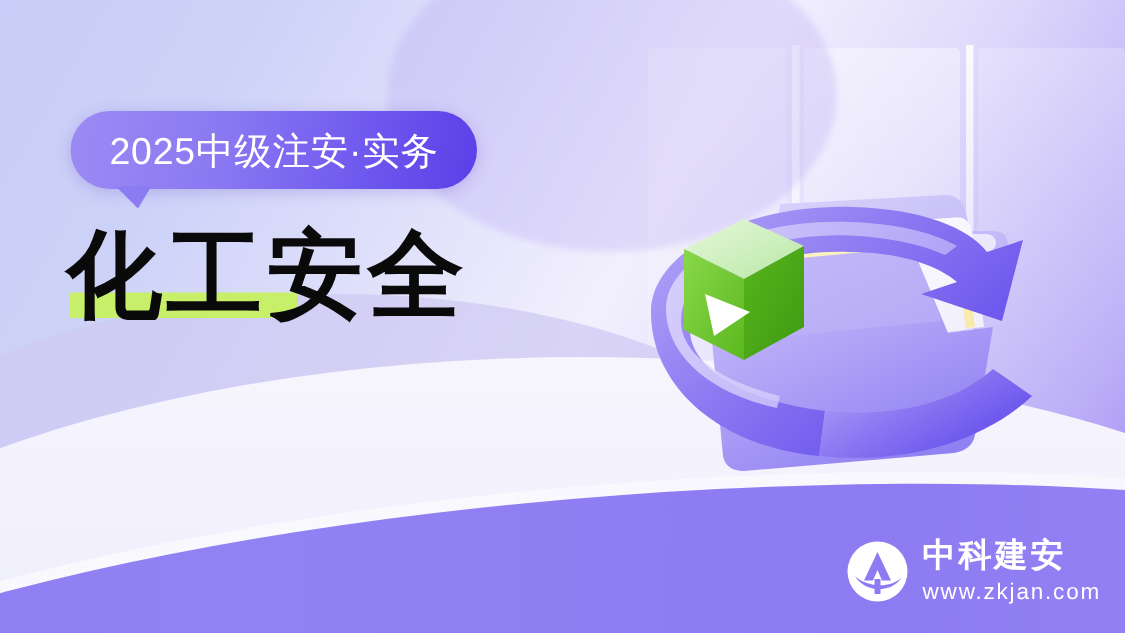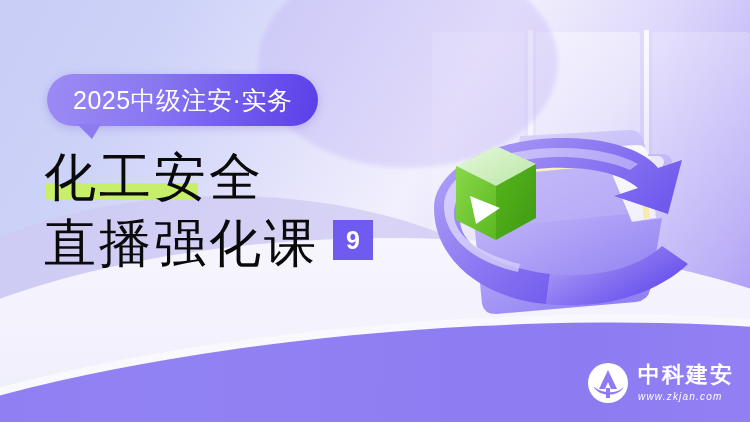--- a/index.html
+++ b/index.html
@@ -131,22 +131,22 @@
     left: 44px; top: 152px;
     width: 420px;
   }
   .hl-row { position: relative; line-height: 1.0; }
   .hl-row.row1 { margin-bottom: 14px; }
   .hl-text {
     position: relative;
     z-index: 2;
     display: inline-block;
     font-family: "Liberation Serif", "DejaVu Serif", serif;
-    font-weight: normal;
-    font-size: 52px;
+    font-weight: bold;
+    font-size: 64px;
     letter-spacing: 3px;
     color: #0a0a0a;
     white-space: nowrap;
   }
   .hl-underline {
     position: absolute;
     z-index: 1;
     left: 2px;
     bottom: 4px;
     width: 152px;
@@ -198,25 +198,24 @@
   #brand .words { display: flex; flex-direction: column; justify-content: space-between; }
   #brand .brand-name {
     color: #ffffff;
     font-size: 22px;
     font-weight: bold;
     letter-spacing: 2px;
     line-height: 1.1;
   }
   #brand .brand-url {
     color: #ffffff;
-    font-size: 10px;
+    font-size: 15px;
     letter-spacing: 1.2px;
     line-height: 1.3;
     margin-top: 2px;
-    font-style: italic;
   }
 </style>
 </head>
 <body>
 
 <div id="banner">
 
   <div class="bg-layer">
     <div class="panel p1"></div>
     <div class="panel p2"></div>
@@ -310,24 +309,20 @@
 
   <div id="kicker">
     <span class="kicker-text">2025中级注安·实务</span>
   </div>
 
   <div id="headline">
     <div class="hl-row row1">
       <span class="hl-underline"></span>
       <span class="hl-text">化工安全</span>
     </div>
-    <div class="hl-row" id="row2wrap">
-      <span class="hl-text">直播强化课</span>
-      <span id="episode-badge">9</span>
-    </div>
   </div>
 
   <div id="brand">
     <span class="mark">
       <svg viewBox="0 0 42 42" width="42" height="42" xmlns="http://www.w3.org/2000/svg">
         <circle cx="21" cy="21" r="20" fill="#ffffff"></circle>
         <path d="M21 8 L30 27 L24 27 L21 20 L18 27 L12 27 Z" fill="#8d7bf3"></path>
         <path d="M6 24 C13 31 29 33 37 25 C31 35 13 36 6 24 Z" fill="#8d7bf3"></path>
         <path d="M19 26 L23 26 L23 36 L19 36 Z" fill="#8d7bf3"></path>
       </svg>

